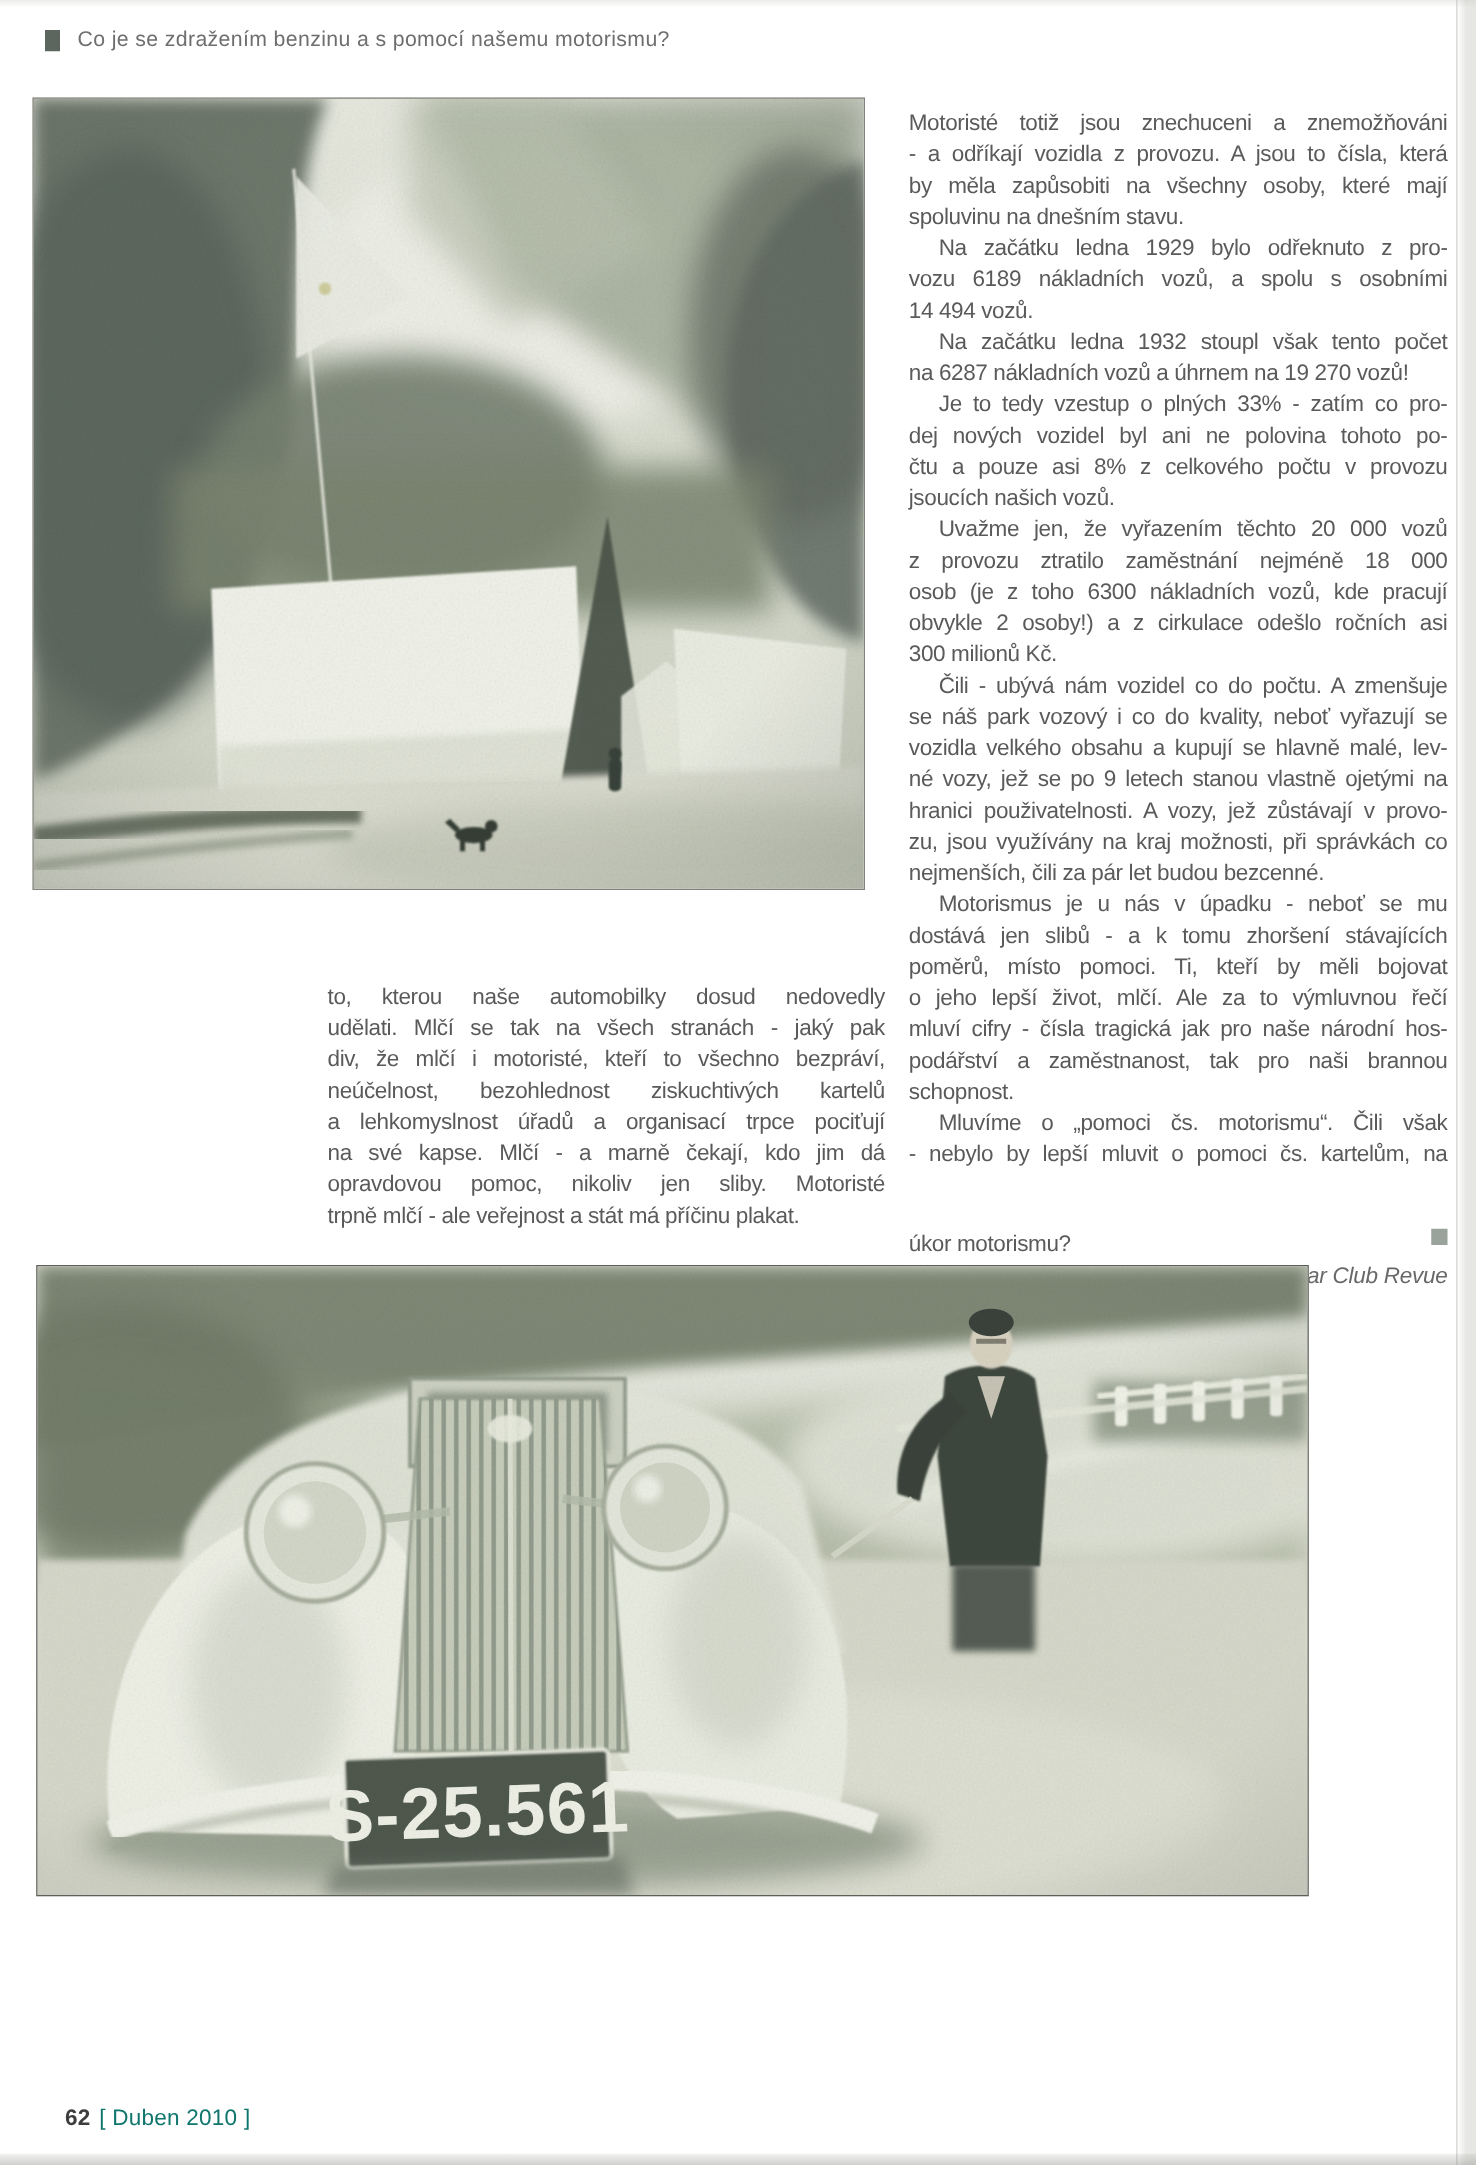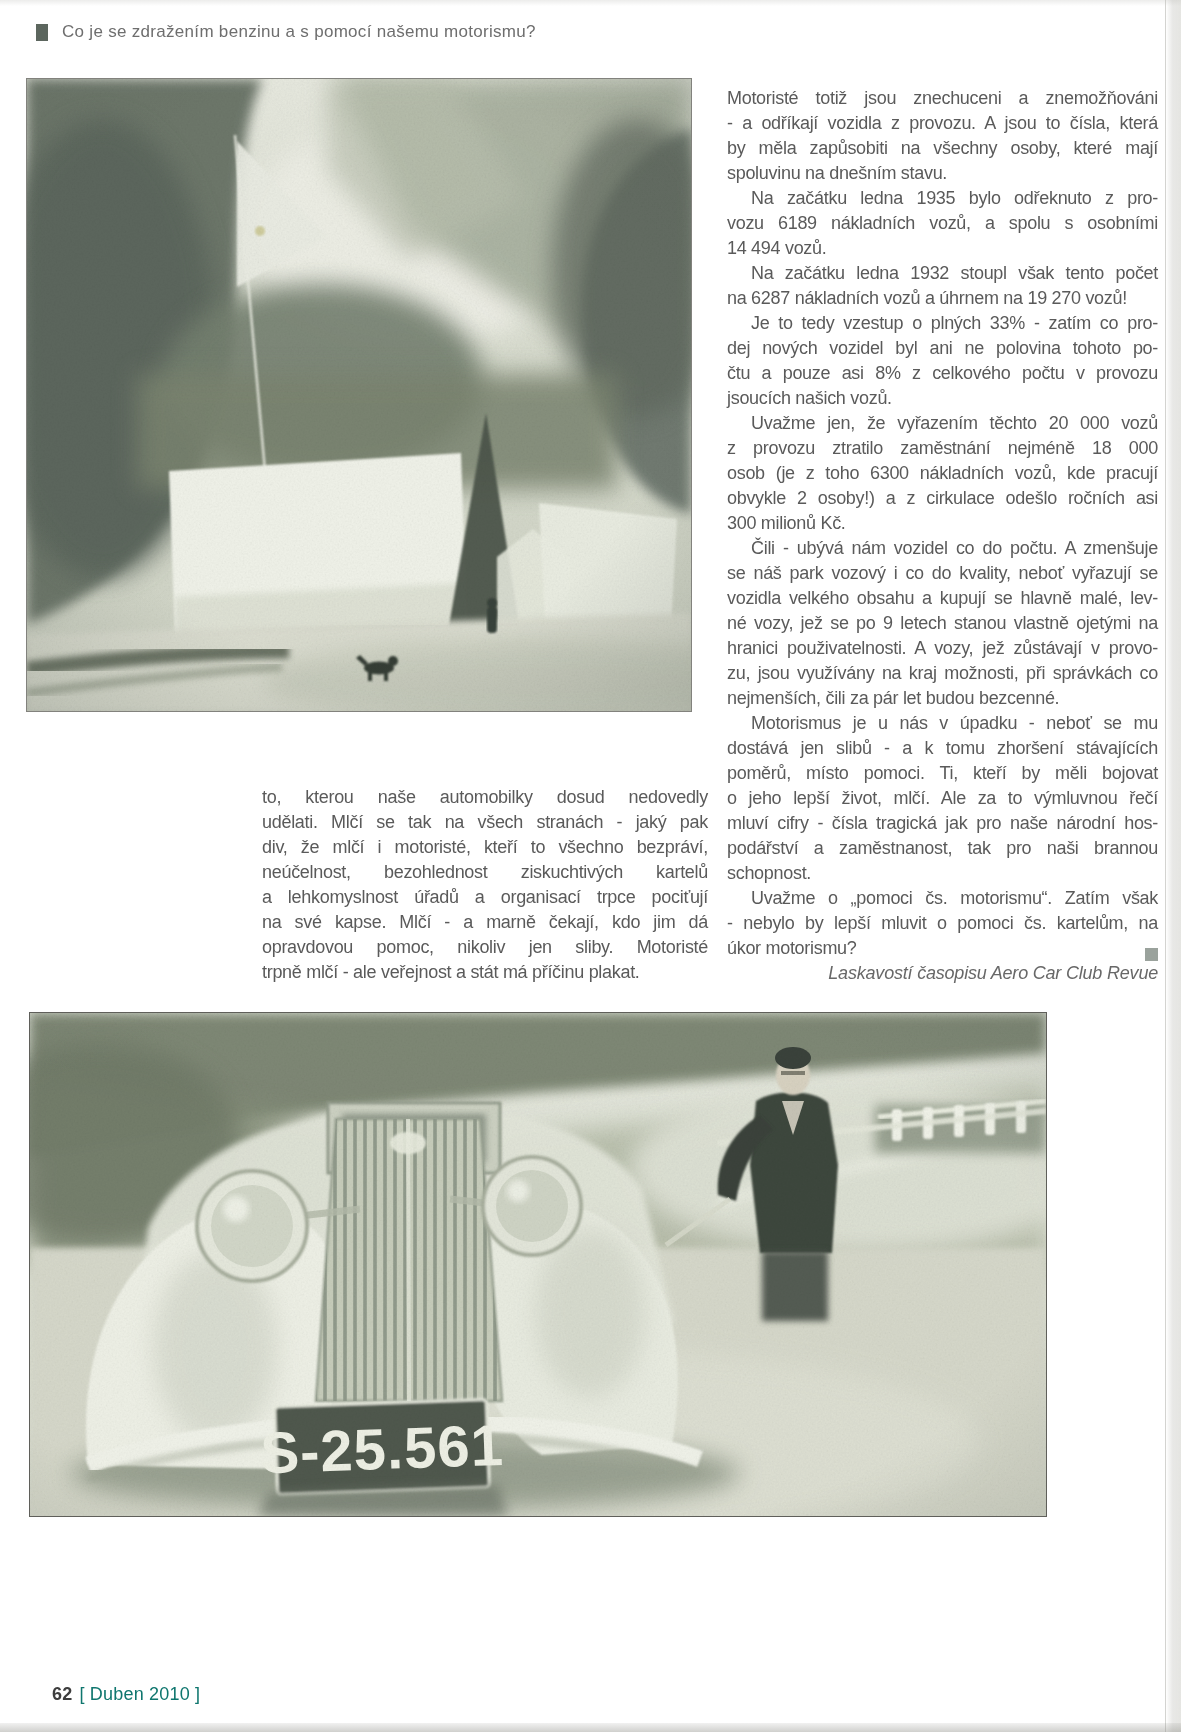--- a/index.html
+++ b/index.html
@@ -17,21 +17,21 @@
   .photo-top{left:26px;top:78px;width:664px;height:632px;border:1px solid #82827d;}
   .photo-bottom{left:29px;top:1012px;width:1016px;height:503px;border:1px solid #5f5f5a;}
   
   .col{position:absolute;font-size:18px;line-height:25px;letter-spacing:-0.3px;color:#5a5a5a;}
   .col-right{left:727px;top:86px;width:431px;}
   .col-right-end{left:727px;top:936px;width:431px;}
   .col-left{left:262px;top:785px;width:446px;}
   .line{text-align:justify;text-align-last:justify;-moz-text-align-last:justify;height:25px;white-space:nowrap;}
   .line.pend{text-align-last:left;-moz-text-align-last:left;}
   .line.indent{text-indent:24px;}
-  .closing-row{display:flex;justify-content:space-between;align-items:flex-end;height:25px;}
+  .closing-row{display:flex;justify-content:space-between;align-items:flex-start;height:25px;margin-top:47px;}
   .endmark{display:inline-block;width:13px;height:13px;background:#9aa29c;}
   .credit{font-style:italic;text-align:right;color:#686868;font-size:18px;line-height:25px;letter-spacing:-0.2px;}
   
   .footer{position:absolute;left:52px;top:1684px;font-size:18px;letter-spacing:.2px;}
   .pnum{font-weight:bold;color:#3d3d3d;}
   .issue{color:#0f766e;margin-left:7px;}
   
   .edge-right{position:absolute;right:0;top:0;width:15px;height:100%;
     background:linear-gradient(to right,rgba(190,190,184,0) 0%,rgba(178,178,172,.30) 45%,rgba(208,208,202,.55) 100%);
     border-left:1px solid rgba(150,150,144,.22);}
@@ -119,21 +119,21 @@
       <rect width="664" height="632" filter="url(#tNoise)" opacity="0.14" style="mix-blend-mode:multiply"></rect>
     </svg>
   </div>
 
   <div class="col col-right">
 
   <div class="line">Motoristé totiž jsou znechuceni a znemožňováni</div>
       <div class="line">- a odříkají vozidla z provozu. A jsou to čísla, která</div>
       <div class="line">by měla zapůsobiti na všechny osoby, které mají</div>
       <div class="line pend">spoluvinu na dnešním stavu.</div>
-      <div class="line indent">Na začátku ledna 1935 bylo odřeknuto z pro-</div>
+      <div class="line indent">Na začátku ledna 1929 bylo odřeknuto z pro-</div>
       <div class="line">vozu 6189 nákladních vozů, a spolu s osobními</div>
       <div class="line pend">14 494 vozů.</div>
       <div class="line indent">Na začátku ledna 1932 stoupl však tento počet</div>
       <div class="line pend">na 6287 nákladních vozů a úhrnem na 19 270 vozů!</div>
       <div class="line indent">Je to tedy vzestup o plných 33% - zatím co pro-</div>
       <div class="line">dej nových vozidel byl ani ne polovina tohoto po-</div>
       <div class="line">čtu a pouze asi 8% z celkového počtu v provozu</div>
       <div class="line pend">jsoucích našich vozů.</div>
       <div class="line indent">Uvažme jen, že vyřazením těchto 20 000 vozů</div>
       <div class="line">z provozu ztratilo zaměstnání nejméně 18 000</div>
@@ -147,21 +147,21 @@
       <div class="line">hranici použivatelnosti. A vozy, jež zůstávají v provo-</div>
       <div class="line">zu, jsou využívány na kraj možnosti, při správkách co</div>
       <div class="line pend">nejmenších, čili za pár let budou bezcenné.</div>
       <div class="line indent">Motorismus je u nás v úpadku - neboť se mu</div>
       <div class="line">dostává jen slibů - a k tomu zhoršení stávajících</div>
       <div class="line">poměrů, místo pomoci. Ti, kteří by měli bojovat</div>
       <div class="line">o jeho lepší život, mlčí. Ale za to výmluvnou řečí</div>
       <div class="line">mluví cifry - čísla tragická jak pro naše národní hos-</div>
       <div class="line">podářství a zaměstnanost, tak pro naši brannou</div>
       <div class="line pend">schopnost.</div>
-      <div class="line indent">Uvažme o „pomoci čs. motorismu“. Zatím však</div>
+      <div class="line indent">Mluvíme o „pomoci čs. motorismu“. Čili však</div>
       <div class="line">- nebylo by lepší mluvit o pomoci čs. kartelům, na</div>
     </div>
   <div class="col col-right-end">
     <div class="closing-row">
       <span>úkor motorismu?</span>
       <span class="endmark"></span>
     </div>
     <div class="credit">Laskavostí časopisu Aero Car Club Revue</div>
   </div>
 

